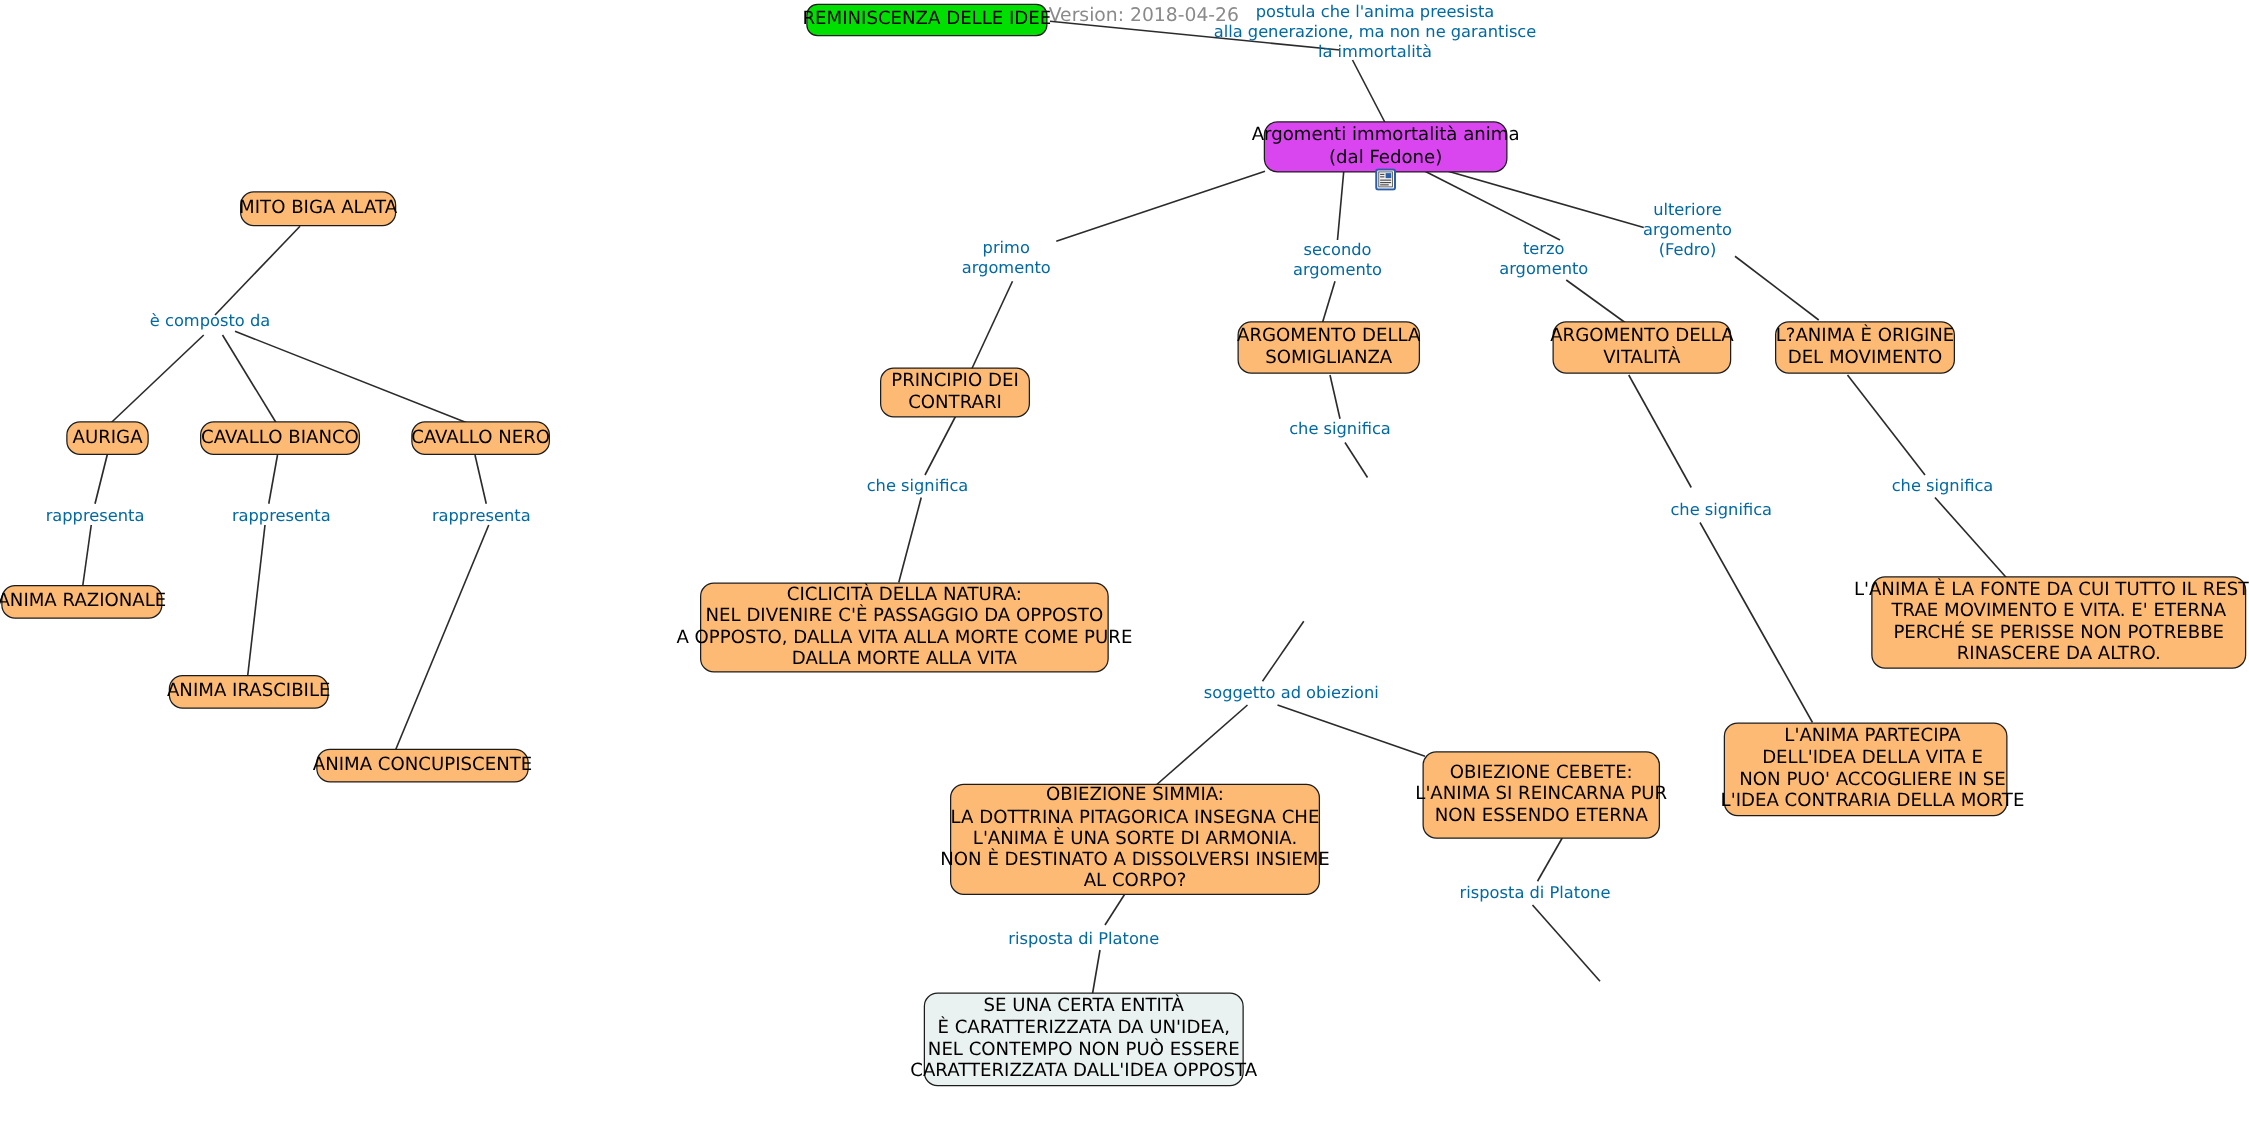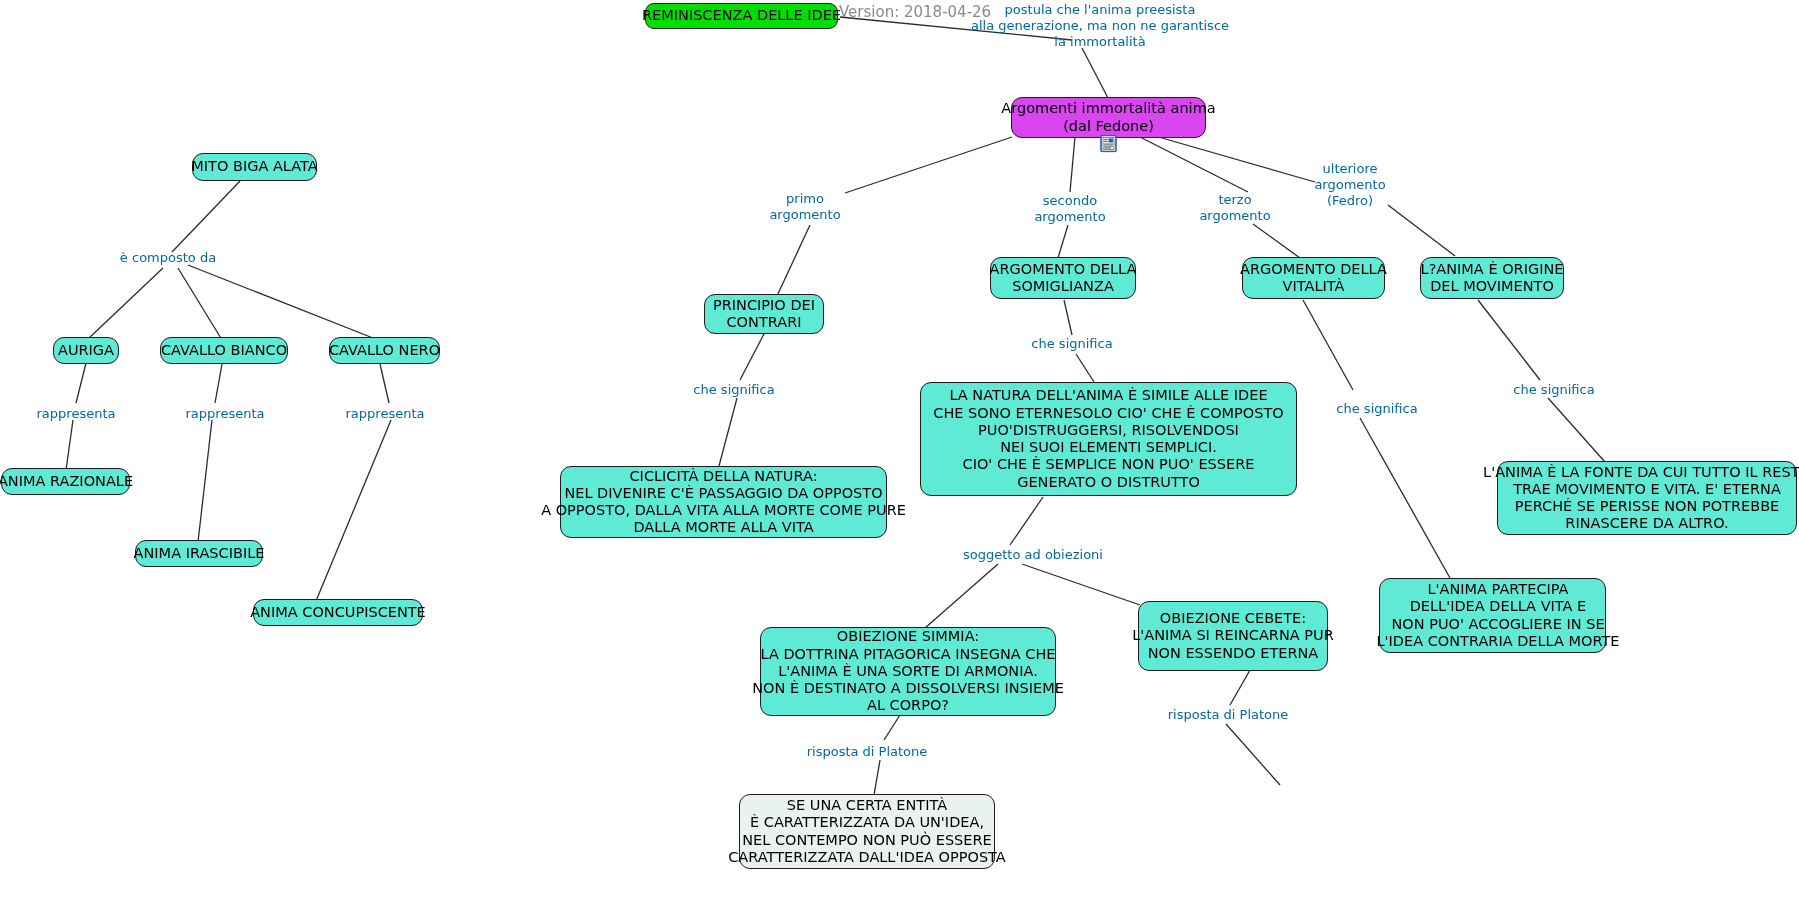--- a/index.html
+++ b/index.html
@@ -18,21 +18,21 @@
     border:1.4px solid #1c1c1c;
     border-radius:11px;
     text-align:center;
     line-height:1.19;
     white-space:pre;
     padding:4px 9px;
     color:#000;
     font-size:14.5px;
     display:flex;align-items:center;justify-content:center;
   }
-  .node.blue{background:#5eead4;}
+  .node.blue{background:#fdba74;}
   .node.yellow{background:#d946ef;}
   .node.green{background:#00e000;border-radius:9px;font-size:14.5px;padding:3px 8px;}
   .node.mint{background:#e9f2f0;}
 
   .linklabel{
     position:absolute;
     color:#0369a1;
     font-size:13px;
     line-height:1.22;
     text-align:center;
@@ -155,26 +155,20 @@
 VITALITÀ</div>
 
   <div class="node blue" style="left:1420px;top:257px;width:144px;height:42px;">L?ANIMA È ORIGINE
 DEL MOVIMENTO</div>
 
   <div class="node blue" style="left:560px;top:466px;width:327px;height:72px;">CICLICITÀ DELLA NATURA:
 NEL DIVENIRE C'È PASSAGGIO DA OPPOSTO
 A OPPOSTO, DALLA VITA ALLA MORTE COME PURE
 DALLA MORTE ALLA VITA</div>
 
-  <div class="node blue" style="left:920px;top:382px;width:377px;height:114px;">LA NATURA DELL'ANIMA È SIMILE ALLE IDEE
-CHE SONO ETERNESOLO CIO' CHE È COMPOSTO
-PUO'DISTRUGGERSI, RISOLVENDOSI
-NEI SUOI ELEMENTI SEMPLICI.
-CIO' CHE È SEMPLICE NON PUO' ESSERE
-GENERATO O DISTRUTTO</div>
 
   <div class="node blue" style="left:1497px;top:461px;width:300px;height:74px;">L'ANIMA È LA FONTE DA CUI TUTTO IL RESTO
 TRAE MOVIMENTO E VITA. E' ETERNA
 PERCHÉ SE PERISSE NON POTREBBE
 RINASCERE DA ALTRO.</div>
 
   <div class="node blue" style="left:1379px;top:578px;width:227px;height:75px;padding-left:20px;">L'ANIMA PARTECIPA
 DELL'IDEA DELLA VITA E
 NON PUO' ACCOGLIERE IN SE
 L'IDEA CONTRARIA DELLA MORTE</div>

